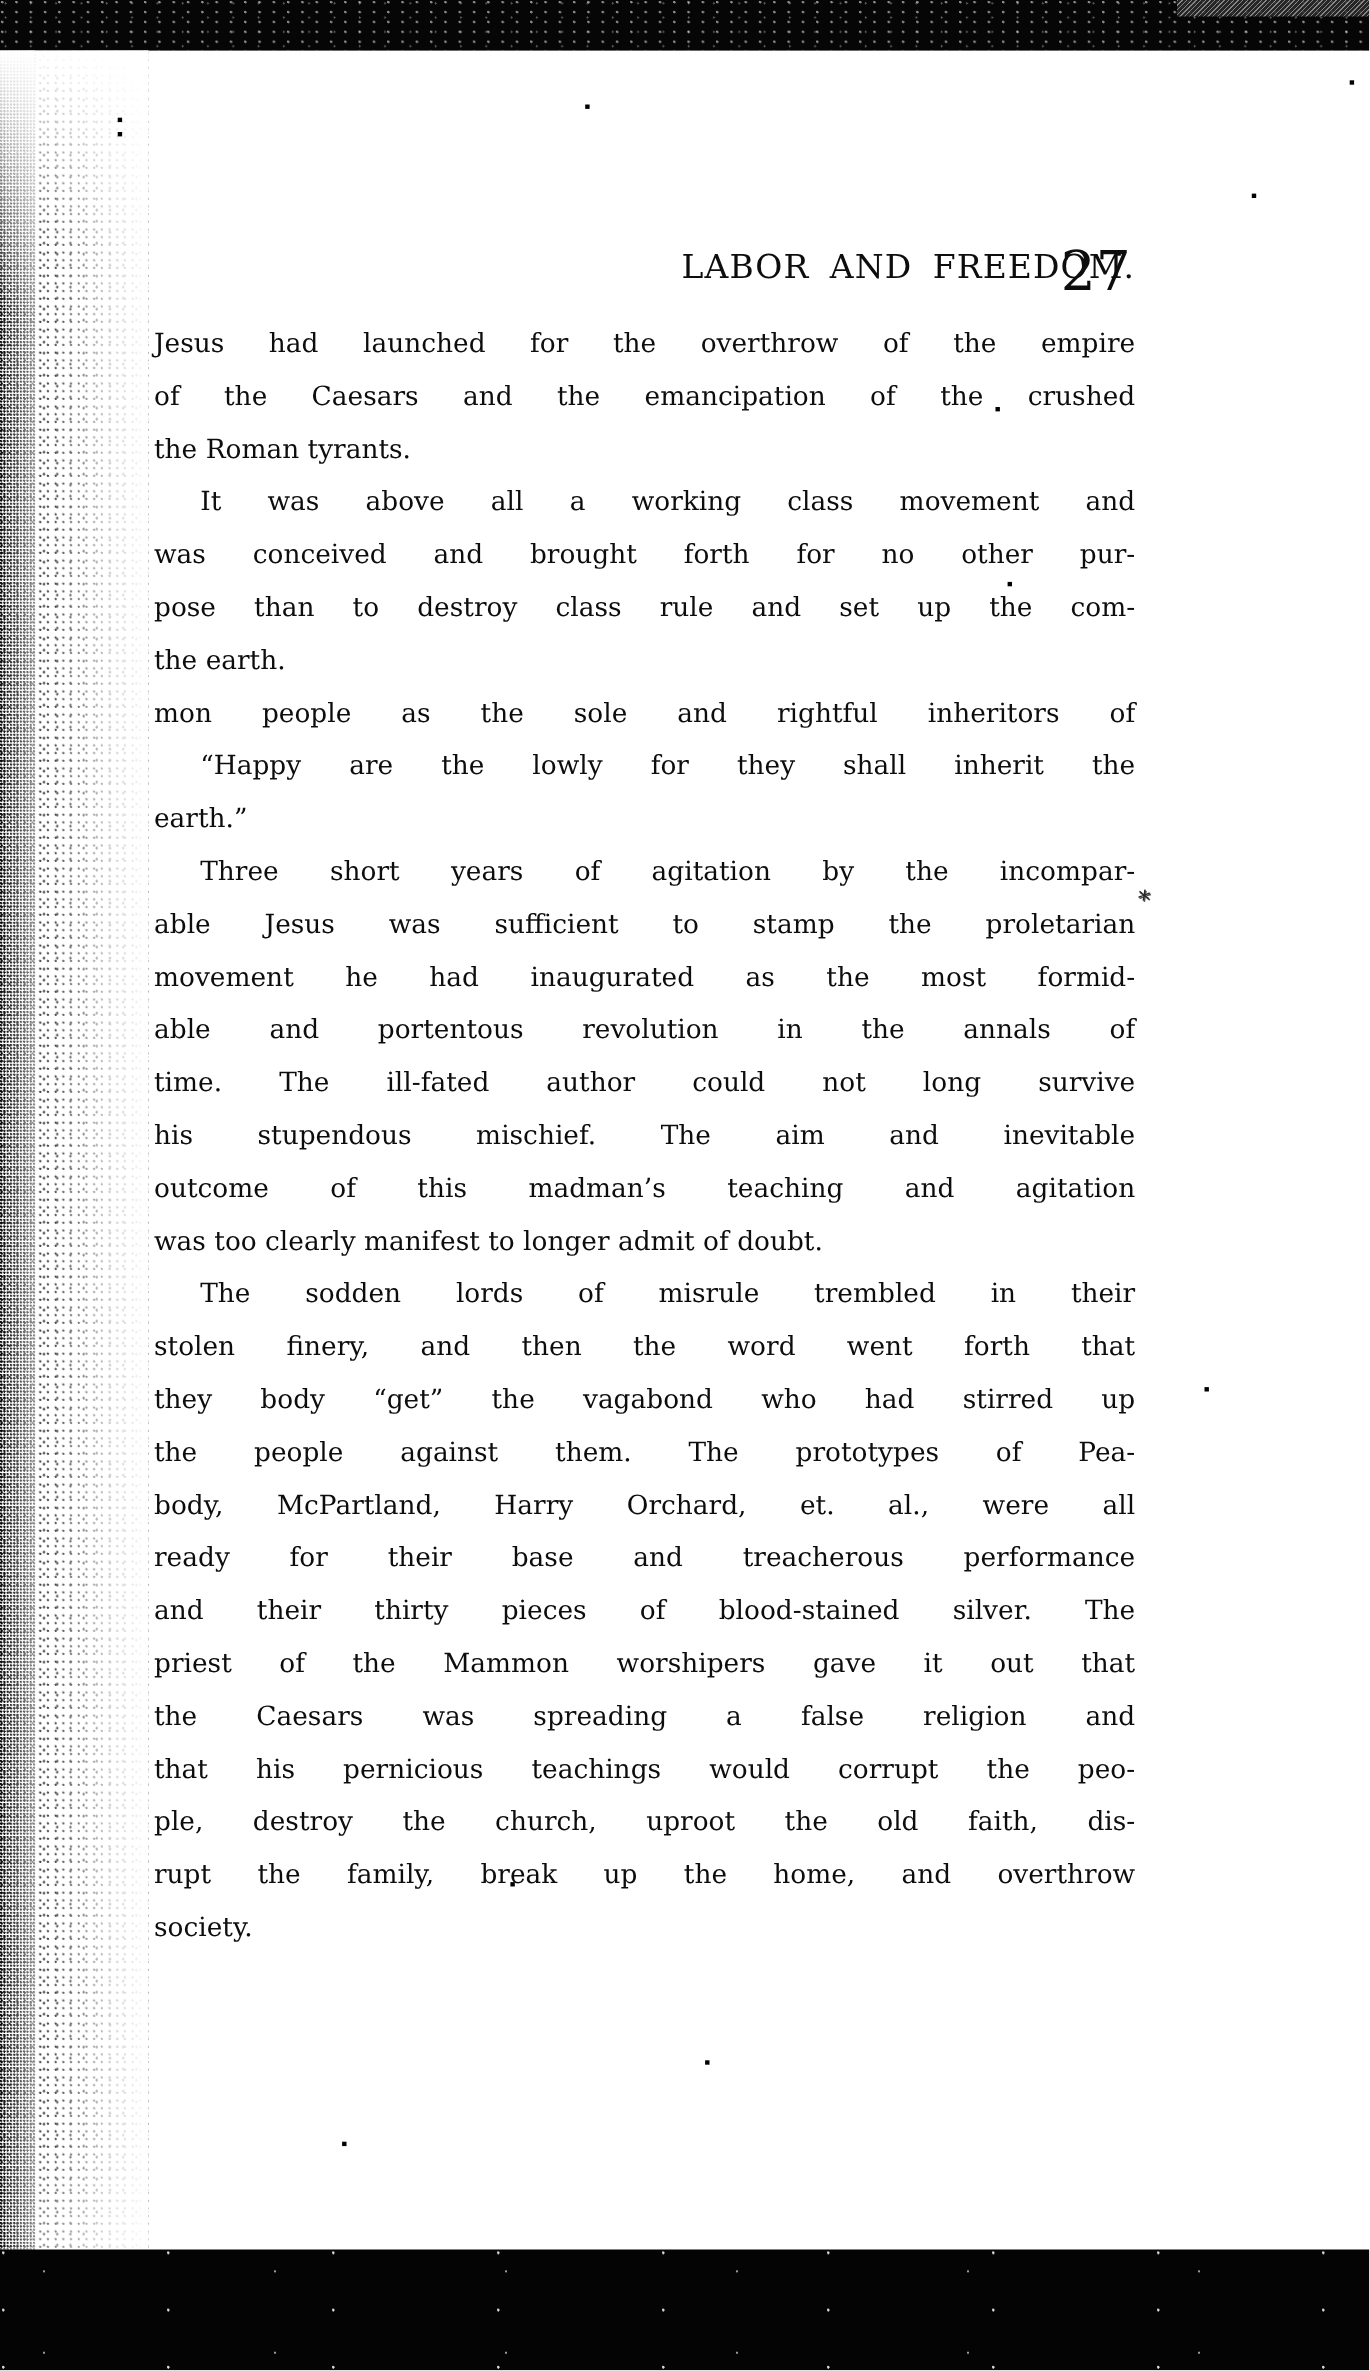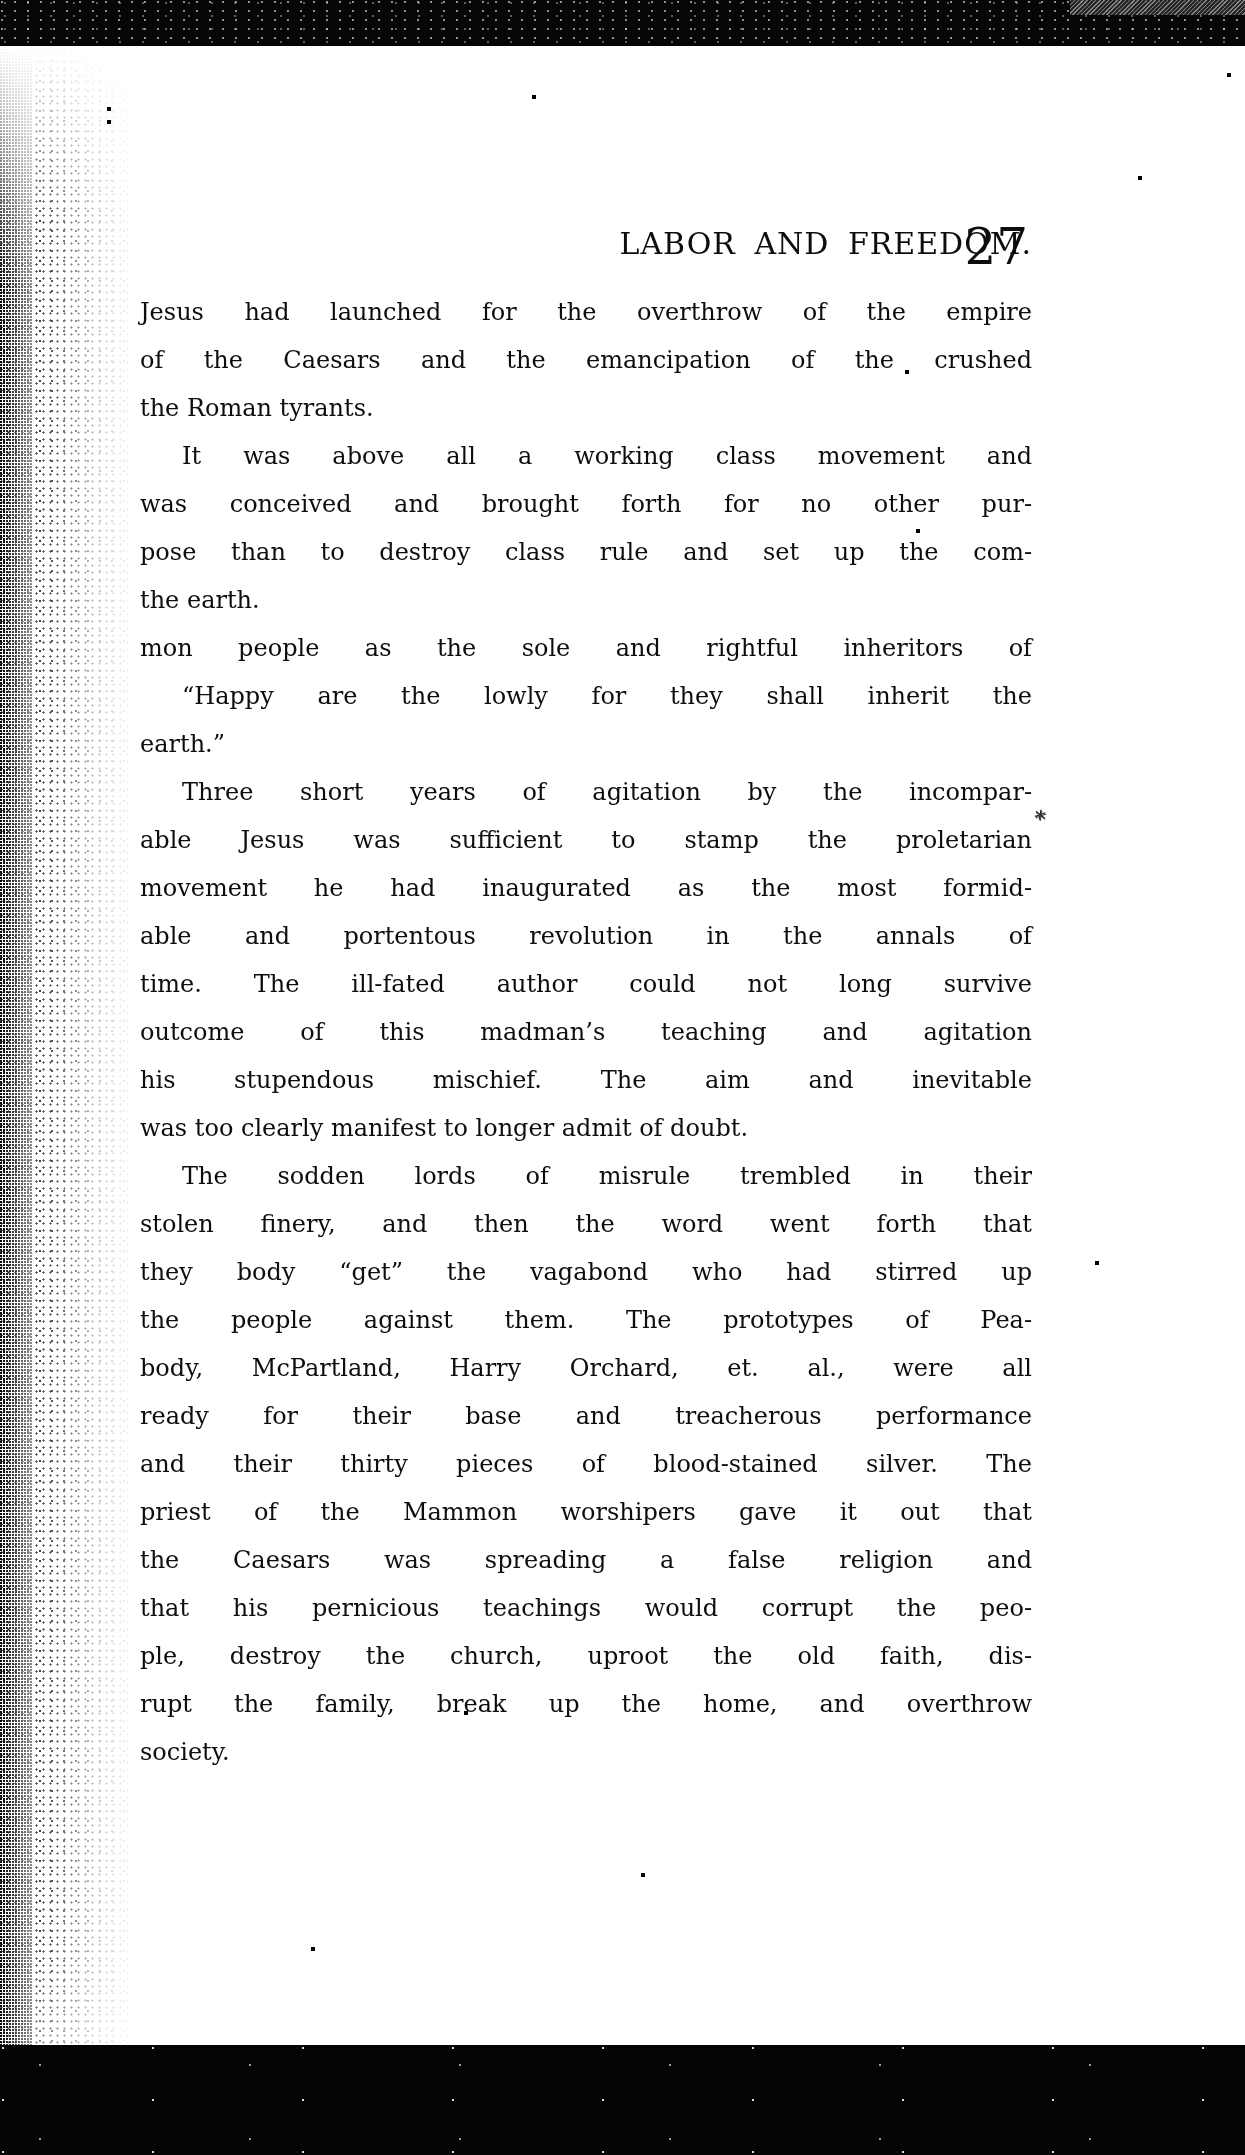--- a/index.html
+++ b/index.html
@@ -119,22 +119,22 @@
     <div class="ln">pose than to destroy class rule and set up the com-</div>
     <div class="ln end">the earth.</div>
     <div class="ln">mon people as the sole and rightful inheritors of</div>
     <div class="ln ind">“Happy are the lowly for they shall inherit the</div>
     <div class="ln end">earth.”</div>
     <div class="ln ind">Three short years of agitation by the incompar-</div>
     <div class="ln">able Jesus was sufficient to stamp the proletarian</div>
     <div class="ln">movement he had inaugurated as the most formid-</div>
     <div class="ln">able and portentous revolution in the annals of</div>
     <div class="ln">time. The ill-fated author could not long survive</div>
+    <div class="ln">his stupendous mischief. The aim and inevitable</div>
     <div class="ln">outcome of this madman’s teaching and agitation</div>
-    <div class="ln">his stupendous mischief. The aim and inevitable</div>
     <div class="ln end">was too clearly manifest to longer admit of doubt.</div>
     <div class="ln ind">The sodden lords of misrule trembled in their</div>
     <div class="ln">stolen finery, and then the word went forth that</div>
     <div class="ln">they body “get” the vagabond who had stirred up</div>
     <div class="ln">the people against them. The prototypes of Pea-</div>
     <div class="ln">body, McPartland, Harry Orchard, et. al., were all</div>
     <div class="ln">ready for their base and treacherous performance</div>
     <div class="ln">and their thirty pieces of blood-stained silver. The</div>
     <div class="ln">priest of the Mammon worshipers gave it out that</div>
     <div class="ln">the Caesars was spreading a false religion and</div>

